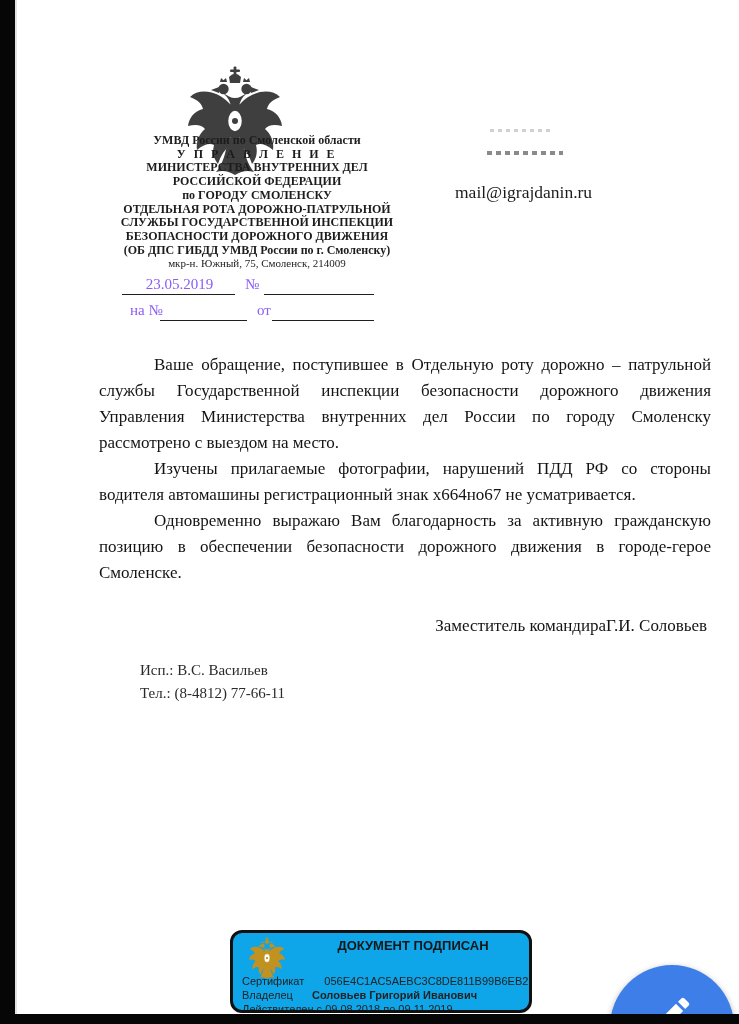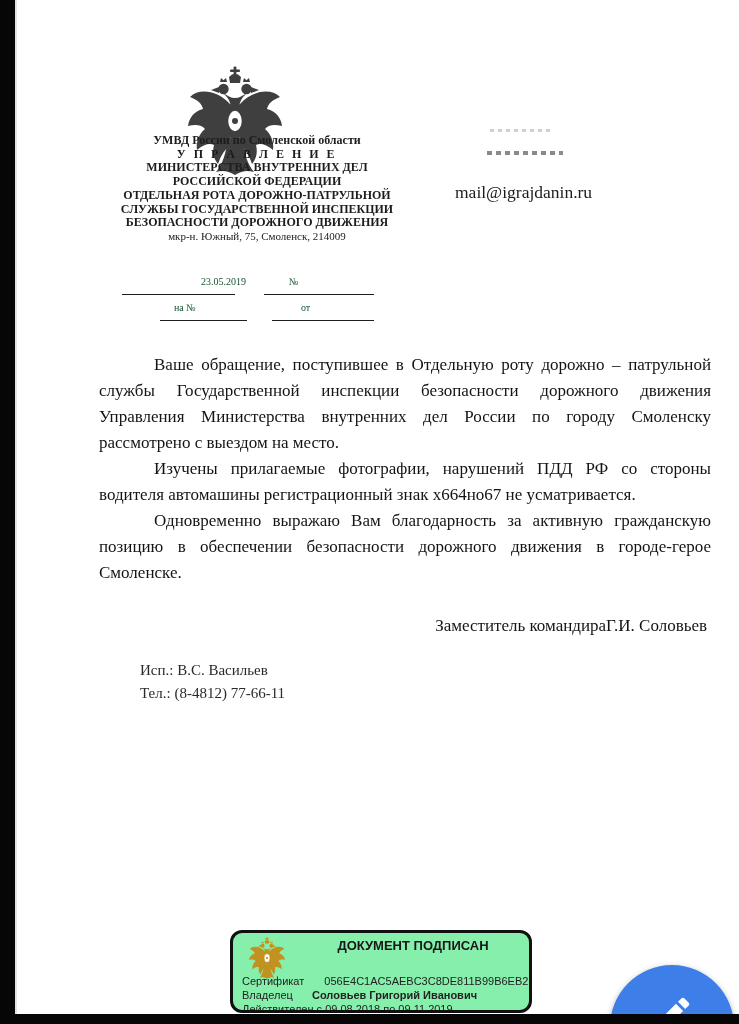--- a/index.html
+++ b/index.html
@@ -17,21 +17,21 @@
   .emblem-dark{color:#3f3f3f;}
   .emblem-gold{color:#c1921f;}
   .org-block{
     left:85px;top:134px;width:310px;text-align:center;
     font-weight:bold;font-size:12px;line-height:13.7px;color:#1c1c1c;
   }
   .org-line{white-space:nowrap;}
   .org-line.spread{letter-spacing:2.5px;}
   .org-line.plain{font-weight:normal;font-size:11px;}
   .field-line{border-bottom:1.5px solid #1f1f1f;height:0;}
-  .doc-small{font-size:10px;color:#14532d;margin-left:44px;}
+  .doc-small{font-size:15px;color:#8b5cf6;}
   
   .redact{
     height:4px;filter:blur(.4px);
     background:repeating-linear-gradient(90deg,#8a8a8a 0 5px,transparent 5px 9px);
   }
   .redact.light{
     height:3px;opacity:.45;
     background:repeating-linear-gradient(90deg,#9a9a9a 0 4px,transparent 4px 8px);
   }
   .email{font-size:17.5px;color:#1b1b1b;}
@@ -42,21 +42,21 @@
   }
   .body-text p{margin:0;text-indent:55px;}
   .sig-row{
     left:103px;top:575px;width:587px;display:flex;
     justify-content:flex-end;font-size:17px;color:#141414;margin-top:41px;
   }
   .executor{left:123px;top:659px;font-size:15px;color:#2a2a2a;line-height:23px;}
   
   .stamp{
     left:213px;top:930px;width:302px;height:83px;box-sizing:border-box;
-    border:3px solid #101010;border-radius:12px;background:#86efac;
+    border:3px solid #101010;border-radius:12px;background:#0ea5e9;
     font-family:"Liberation Sans","DejaVu Sans",sans-serif;overflow:hidden;
   }
   .stamp-title{
     position:absolute;left:66px;top:5px;width:228px;text-align:center;
     font-size:13px;font-weight:bold;line-height:15.5px;color:#161616;
   }
   .stamp-row{position:absolute;left:9px;width:288px;font-size:11px;color:#222;white-space:nowrap;}
   .stamp-row .b{font-weight:bold;}
   
   .fab{
@@ -100,23 +100,25 @@
 
   <svg class="abs emblem-dark" style="left:168px;top:66px" width="100" height="120">
     <use href="#eagle"></use>
   </svg>
 
   <div class="abs org-block">
     <div class="org-line">УМВД России по Смоленской области</div>
     <div class="org-line spread">У П Р А В Л Е Н И Е</div>
     <div class="org-line">МИНИСТЕРСТВА ВНУТРЕННИХ ДЕЛ</div>
     <div class="org-line">РОССИЙСКОЙ ФЕДЕРАЦИИ</div>
+    <div class="org-line">по ГОРОДУ СМОЛЕНСКУ</div>
     <div class="org-line">ОТДЕЛЬНАЯ РОТА ДОРОЖНО-ПАТРУЛЬНОЙ</div>
     <div class="org-line">СЛУЖБЫ ГОСУДАРСТВЕННОЙ ИНСПЕКЦИИ</div>
     <div class="org-line">БЕЗОПАСНОСТИ ДОРОЖНОГО ДВИЖЕНИЯ</div>
+    <div class="org-line">(ОБ ДПС ГИБДД УМВД России по г. Смоленску)</div>
     <div class="org-line plain">мкр-н. Южный, 75, Смоленск, 214009</div>
   </div>
 
   <div class="abs doc-small" style="left:105px;top:276px;width:115px;text-align:center">23.05.2019</div>
   <div class="abs field-line" style="left:105px;top:294px;width:113px"></div>
   <div class="abs doc-small" style="left:228px;top:276px">№</div>
   <div class="abs field-line" style="left:247px;top:294px;width:110px"></div>
 
   <div class="abs doc-small" style="left:113px;top:302px">на №</div>
   <div class="abs field-line" style="left:143px;top:320px;width:87px"></div>

